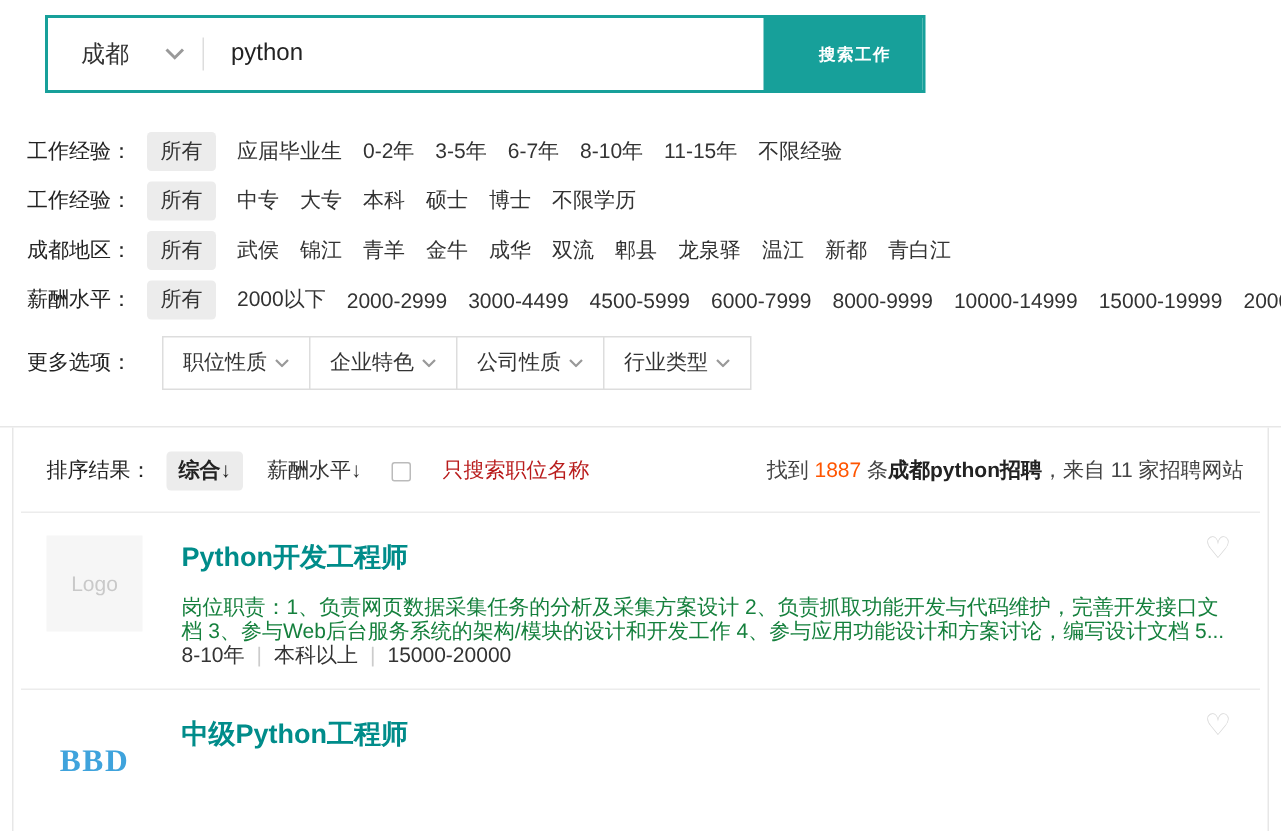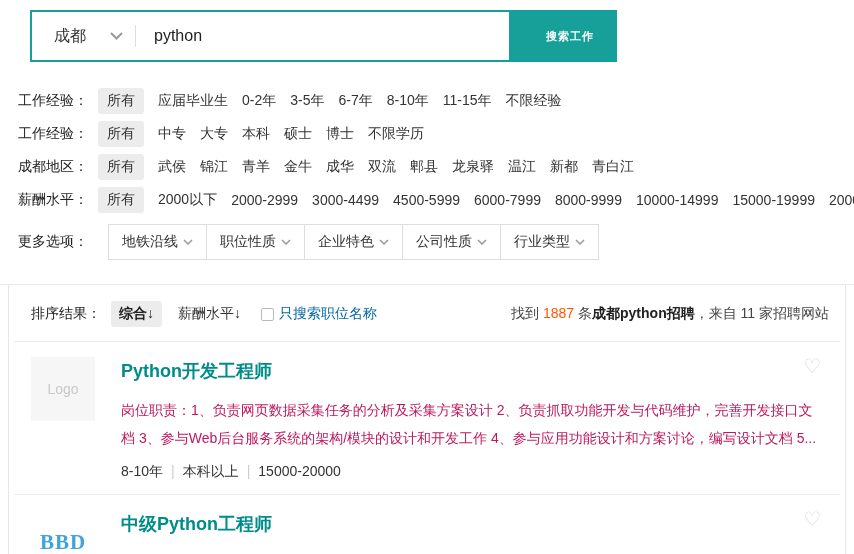--- a/index.html
+++ b/index.html
@@ -59,21 +59,21 @@
     margin: 0 8px; min-height: 277px;
     border-left: 1px solid #e7e7e7; border-right: 1px solid #e7e7e7;
   }
   .sort-row { display: flex; align-items: center; padding: 16px 16px 14px 22px; font-size: 14px; white-space: nowrap; }
   .sort-sel { background: #ececec; border-radius: 3px; padding: 4px 8px; font-weight: bold; color: #222; cursor: pointer; }
   .sort-opt { margin-left: 16px; color: #333; cursor: pointer; }
   .checkbox {
     width: 13px; height: 13px; border: 1px solid #bbb; border-radius: 2px;
     margin-left: 20px; display: inline-block; background: #fff; cursor: pointer; flex: none;
   }
-  .cb-label { margin-left: 5px; color: #0369a1; }
+  .cb-label { margin-left: 21px; color: #b91c1c; }
   .summary { margin-left: auto; color: #444; font-size: 14px; }
   .count { color: #ff5500; }
   .kw { font-weight: bold; color: #222; }
   .hr-inset { height: 1px; background: #ececec; margin: 0 5px; }
   
   .job-card { display: flex; padding: 15px 22px 13px 22px; position: relative; }
   .logo-box {
     width: 64px; height: 64px; background: #f6f6f6; flex: none;
     display: flex; align-items: center; justify-content: center;
     color: #c9c9c9; font-size: 14px;
@@ -86,22 +86,22 @@
   .job-main { margin-left: 26px; flex: 1; min-width: 0; }
   .job-title { color: #008c8a; font-size: 18px; font-weight: bold; display: inline-block; margin-top: 2px; cursor: pointer; text-decoration: none; }
   .company-row { display: flex; align-items: center; margin-top: 9px; font-size: 14px; white-space: nowrap; }
   .company { color: #8b3aa3; font-size: 15px; cursor: pointer; text-decoration: none; }
   .stars { margin-left: 14px; font-size: 15px; letter-spacing: 0.5px; }
   .stars .on { color: #ff6a00; }
   .stars .off { color: #cccccc; }
   .views { color: #999; margin-left: 5px; }
   .industry { color: #666; margin-left: 14px; }
   .time { margin-left: auto; color: #41a737; font-size: 13px; }
-  .desc { margin-top: 13px; font-size: 14px; color: #be185d; line-height: 28px; }
-  .tags { margin-top: 11px; font-size: 14px; color: #333; }
+  .desc { margin-top: 13px; font-size: 14px; color: #15803d; line-height: 16px; }
+  .tags { font-size: 14px; color: #333; }
   .sep { color: #ccc; margin: 0 8px; }
   .heart { position: absolute; right: 24px; top: 14px; color: #d8d8d8; font-size: 20px; cursor: pointer; line-height: 1; }
 </style>
 </head>
 <body>
 
 <div class="search-section">
   <div class="search-bar">
     <div class="city-select">
       <span>成都</span>
@@ -164,26 +164,20 @@
     <span class="fopt">10000-14999</span>
     <span class="fopt">15000-19999</span>
     <span class="fopt">20000-</span>
   </div>
 </div>
 
 <div class="more-row">
   <span class="flabel">更多选项：</span>
   <div class="dd-group">
     <div class="dd">
-      <span>地铁沿线</span>
-      <svg width="10" height="6" viewBox="0 0 10 6">
-          <path d="M1 1l4 4 4-4" fill="none" stroke="#999" stroke-width="1.5"></path>
-        </svg>
-    </div>
-    <div class="dd">
       <span>职位性质</span>
       <svg width="10" height="6" viewBox="0 0 10 6">
           <path d="M1 1l4 4 4-4" fill="none" stroke="#999" stroke-width="1.5"></path>
         </svg>
     </div>
     <div class="dd">
       <span>企业特色</span>
       <svg width="10" height="6" viewBox="0 0 10 6">
           <path d="M1 1l4 4 4-4" fill="none" stroke="#999" stroke-width="1.5"></path>
         </svg>

